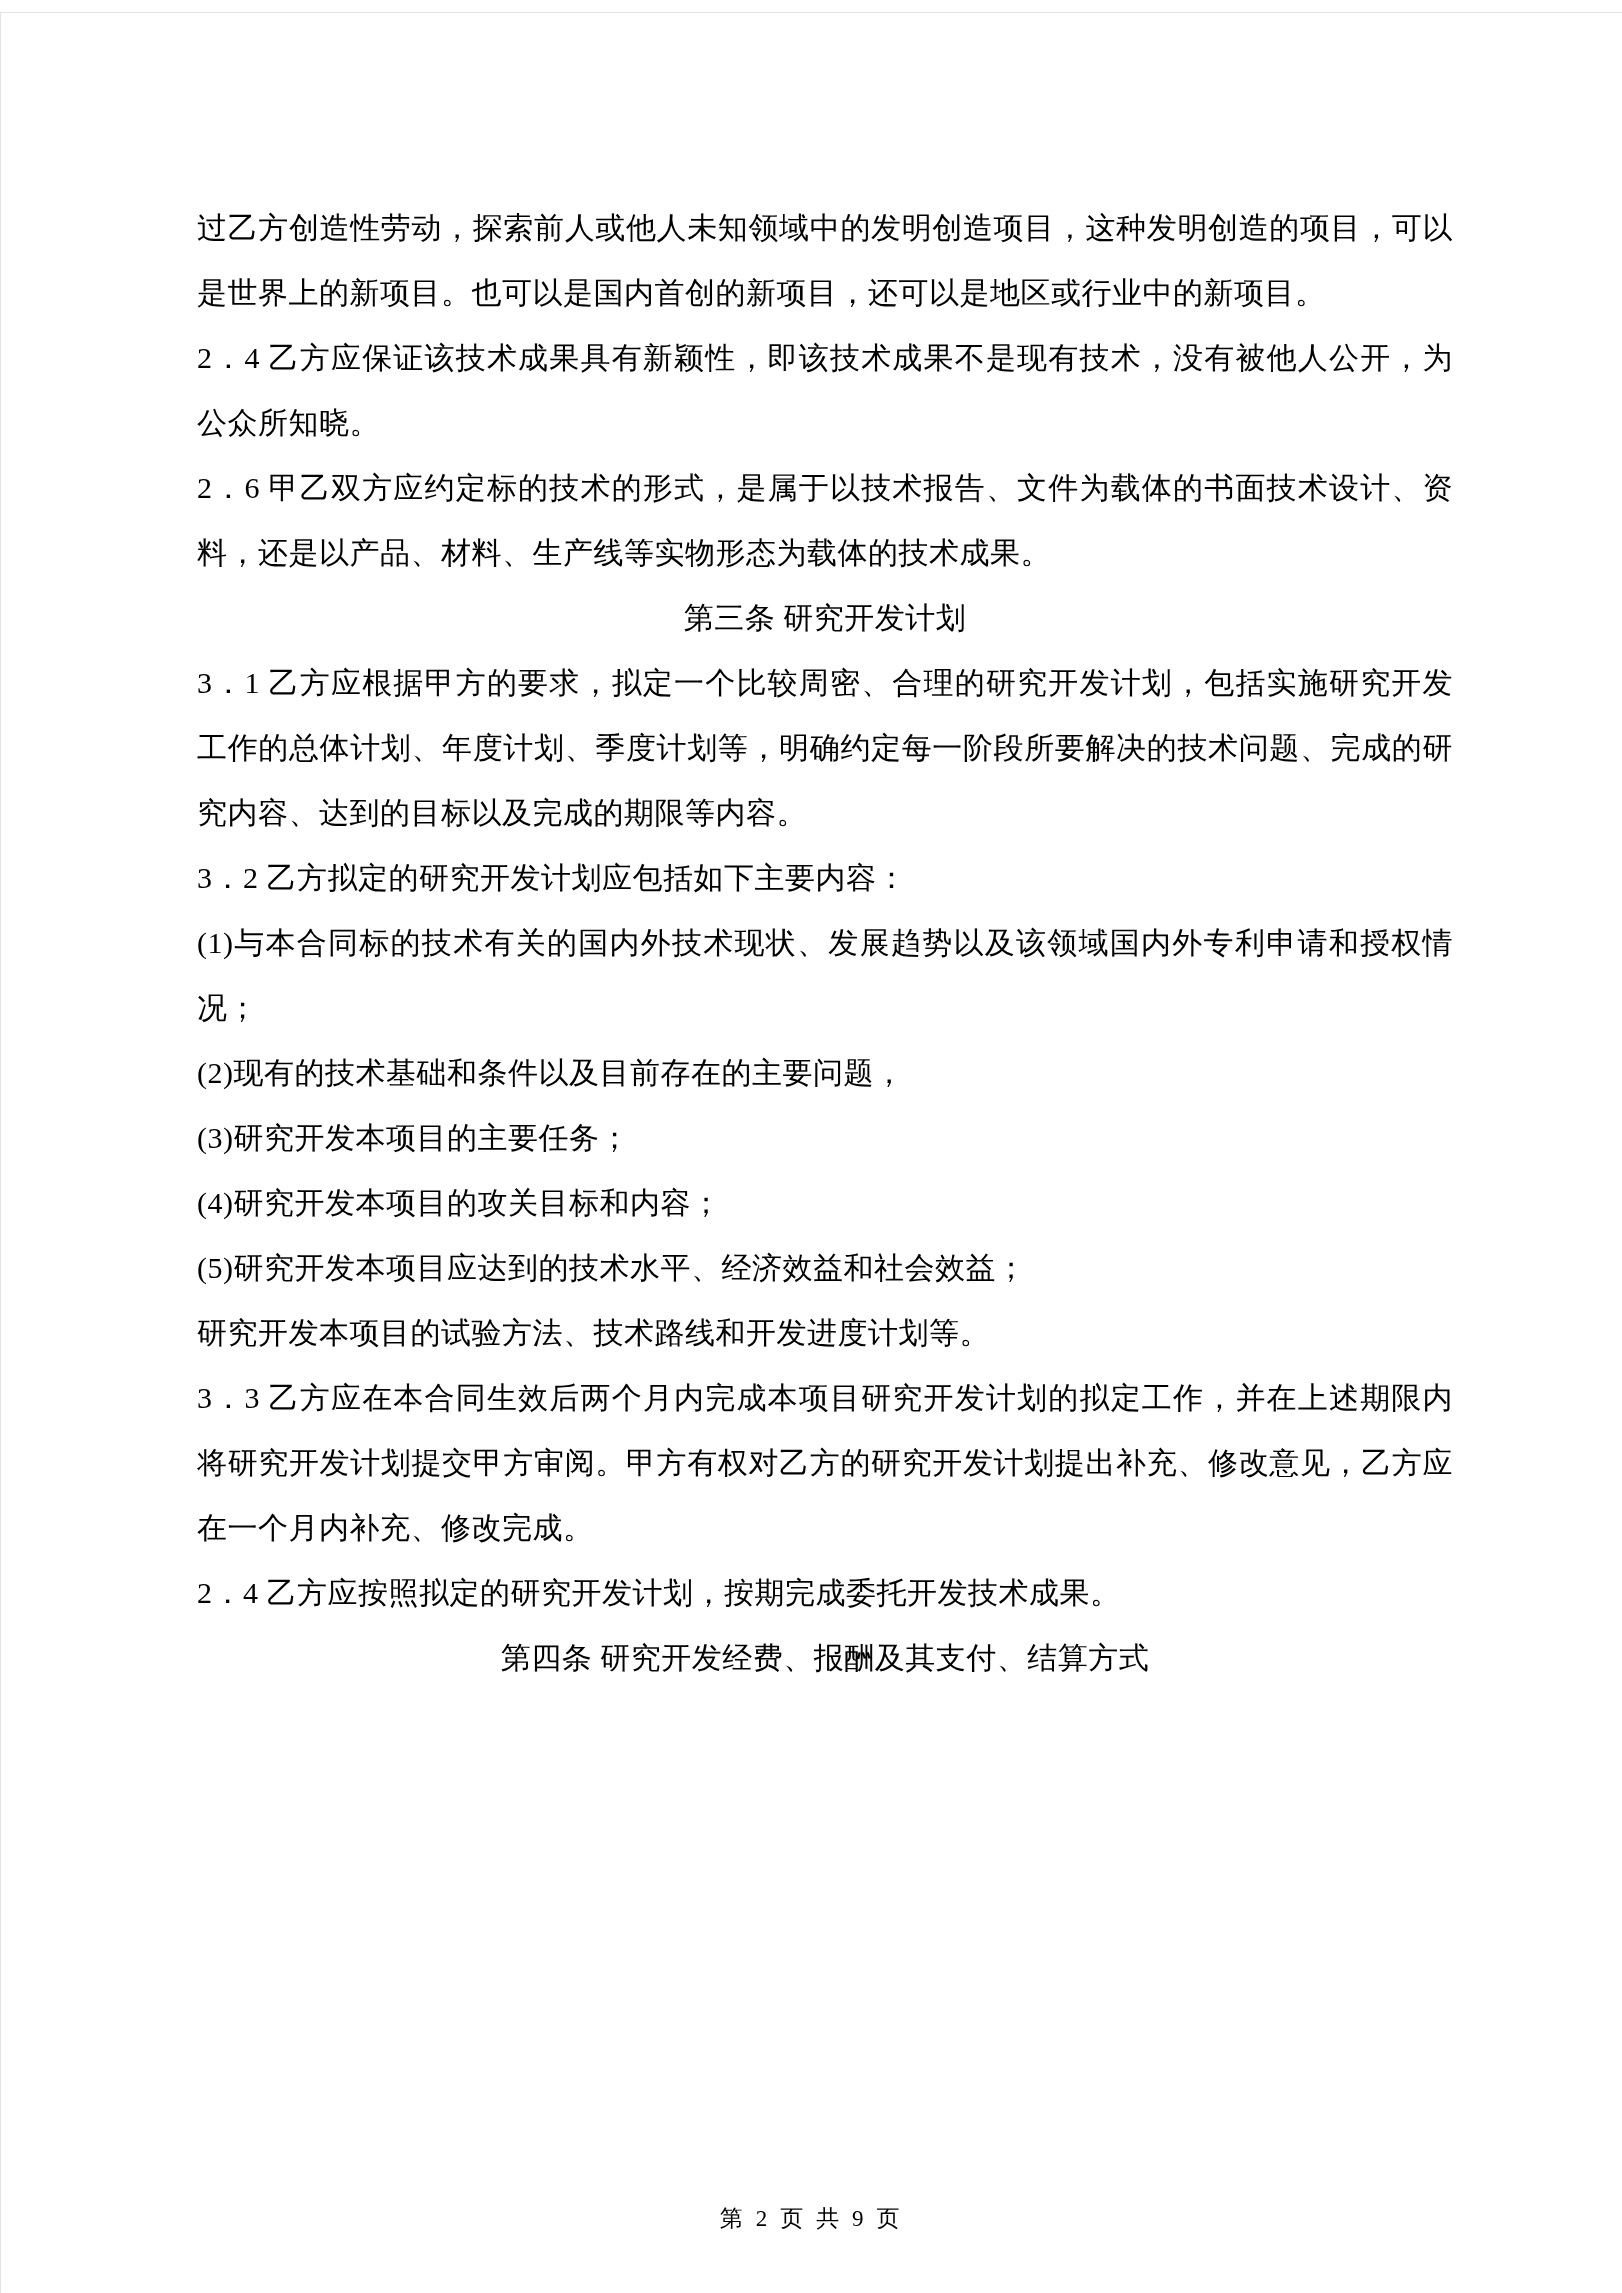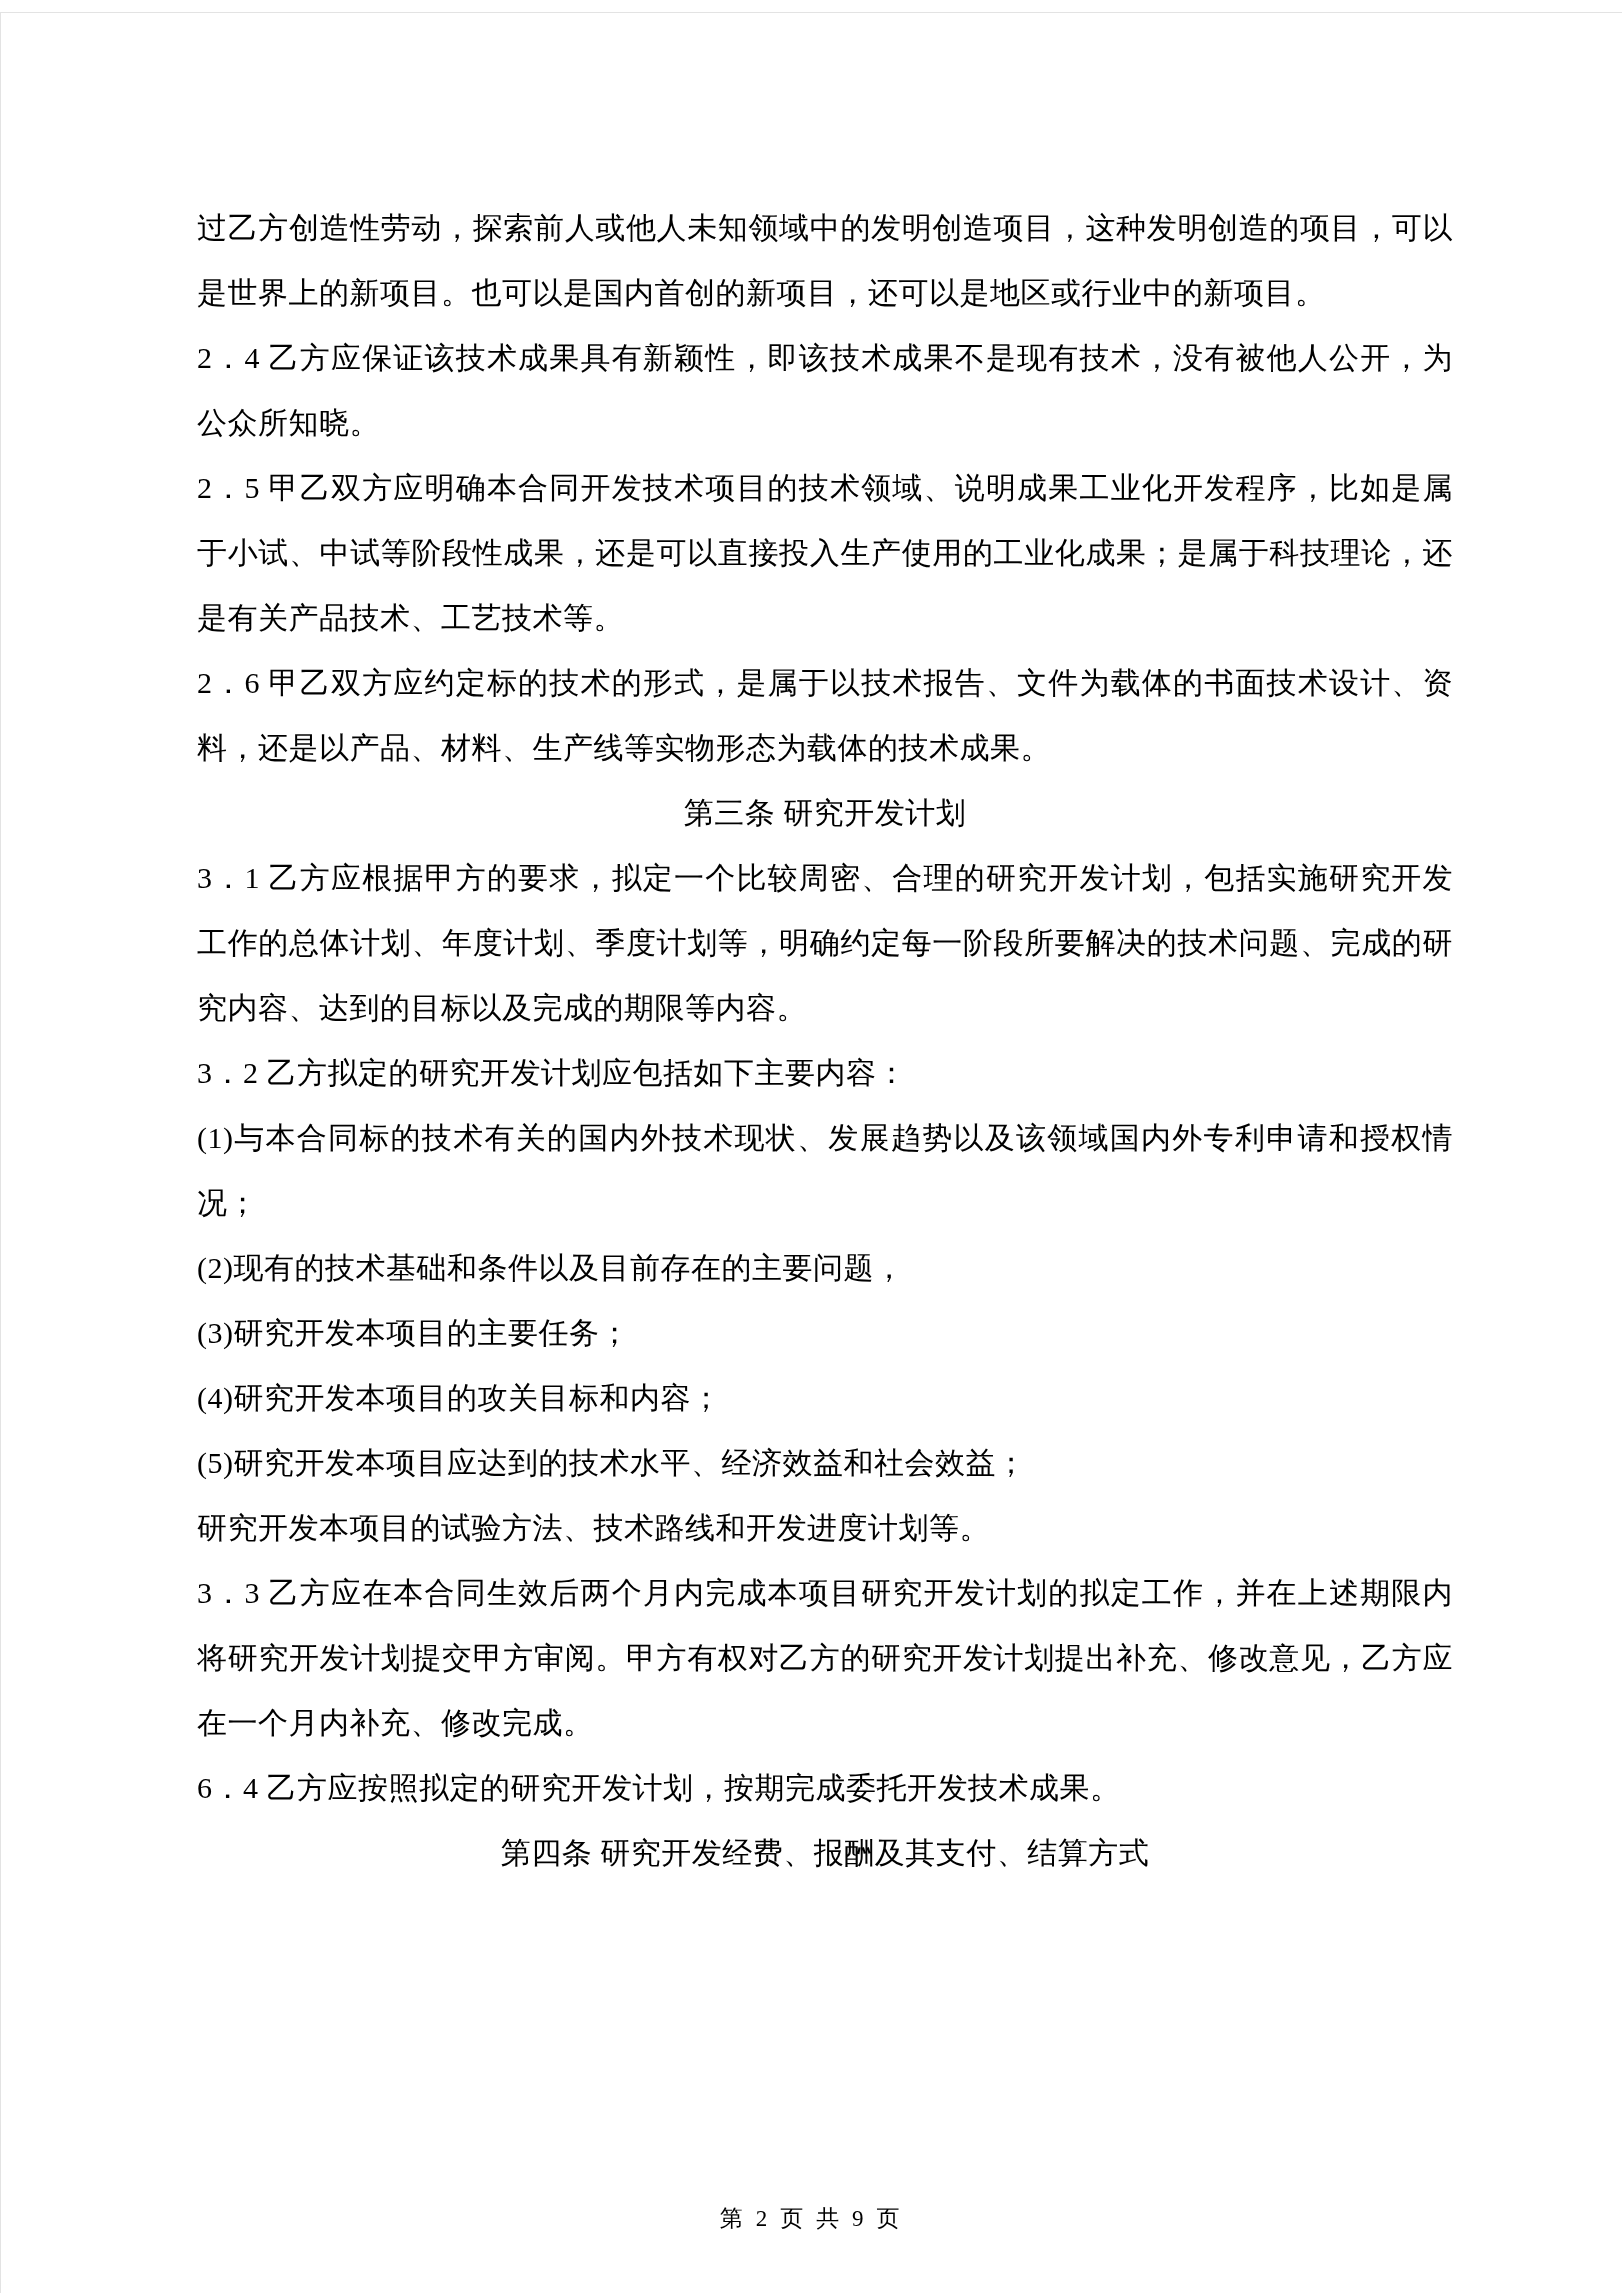--- a/index.html
+++ b/index.html
@@ -45,30 +45,29 @@
     color: #000000;
   }
 </style>
 </head>
 <body>
 
 <div class="page">
   <div class="content">
     <p>过乙方创造性劳动，探索前人或他人未知领域中的发明创造项目，这种发明创造的项目，可以是世界上的新项目。也可以是国内首创的新项目，还可以是地区或行业中的新项目。</p>
     <p>2．4 乙方应保证该技术成果具有新颖性，即该技术成果不是现有技术，没有被他人公开，为公众所知晓。</p>
-    <p>2．5 甲乙双方应明确本合同开发技术项目的技术领域、说明成果工业化开发程序，比如是属于小试、中试等阶段性成果，还是可以直接投入生产使用的工业化成果；是属于科技理论，还是有关产品技术、工艺技术等。</p>
     <p>2．6 甲乙双方应约定标的技术的形式，是属于以技术报告、文件为载体的书面技术设计、资料，还是以产品、材料、生产线等实物形态为载体的技术成果。</p>
     <p class="section-heading">第三条 研究开发计划</p>
     <p>3．1 乙方应根据甲方的要求，拟定一个比较周密、合理的研究开发计划，包括实施研究开发工作的总体计划、年度计划、季度计划等，明确约定每一阶段所要解决的技术问题、完成的研究内容、达到的目标以及完成的期限等内容。</p>
     <p>3．2 乙方拟定的研究开发计划应包括如下主要内容：</p>
     <p>(1)与本合同标的技术有关的国内外技术现状、发展趋势以及该领域国内外专利申请和授权情况；</p>
     <p>(2)现有的技术基础和条件以及目前存在的主要问题，</p>
     <p>(3)研究开发本项目的主要任务；</p>
     <p>(4)研究开发本项目的攻关目标和内容；</p>
     <p>(5)研究开发本项目应达到的技术水平、经济效益和社会效益；</p>
     <p>研究开发本项目的试验方法、技术路线和开发进度计划等。</p>
     <p>3．3 乙方应在本合同生效后两个月内完成本项目研究开发计划的拟定工作，并在上述期限内将研究开发计划提交甲方审阅。甲方有权对乙方的研究开发计划提出补充、修改意见，乙方应在一个月内补充、修改完成。</p>
-    <p>6．4 乙方应按照拟定的研究开发计划，按期完成委托开发技术成果。</p>
+    <p>2．4 乙方应按照拟定的研究开发计划，按期完成委托开发技术成果。</p>
     <p class="section-heading">第四条 研究开发经费、报酬及其支付、结算方式</p>
   </div>
   <div class="page-footer">第 2 页 共 9 页</div>
 </div>
 
 
 </body></html>

